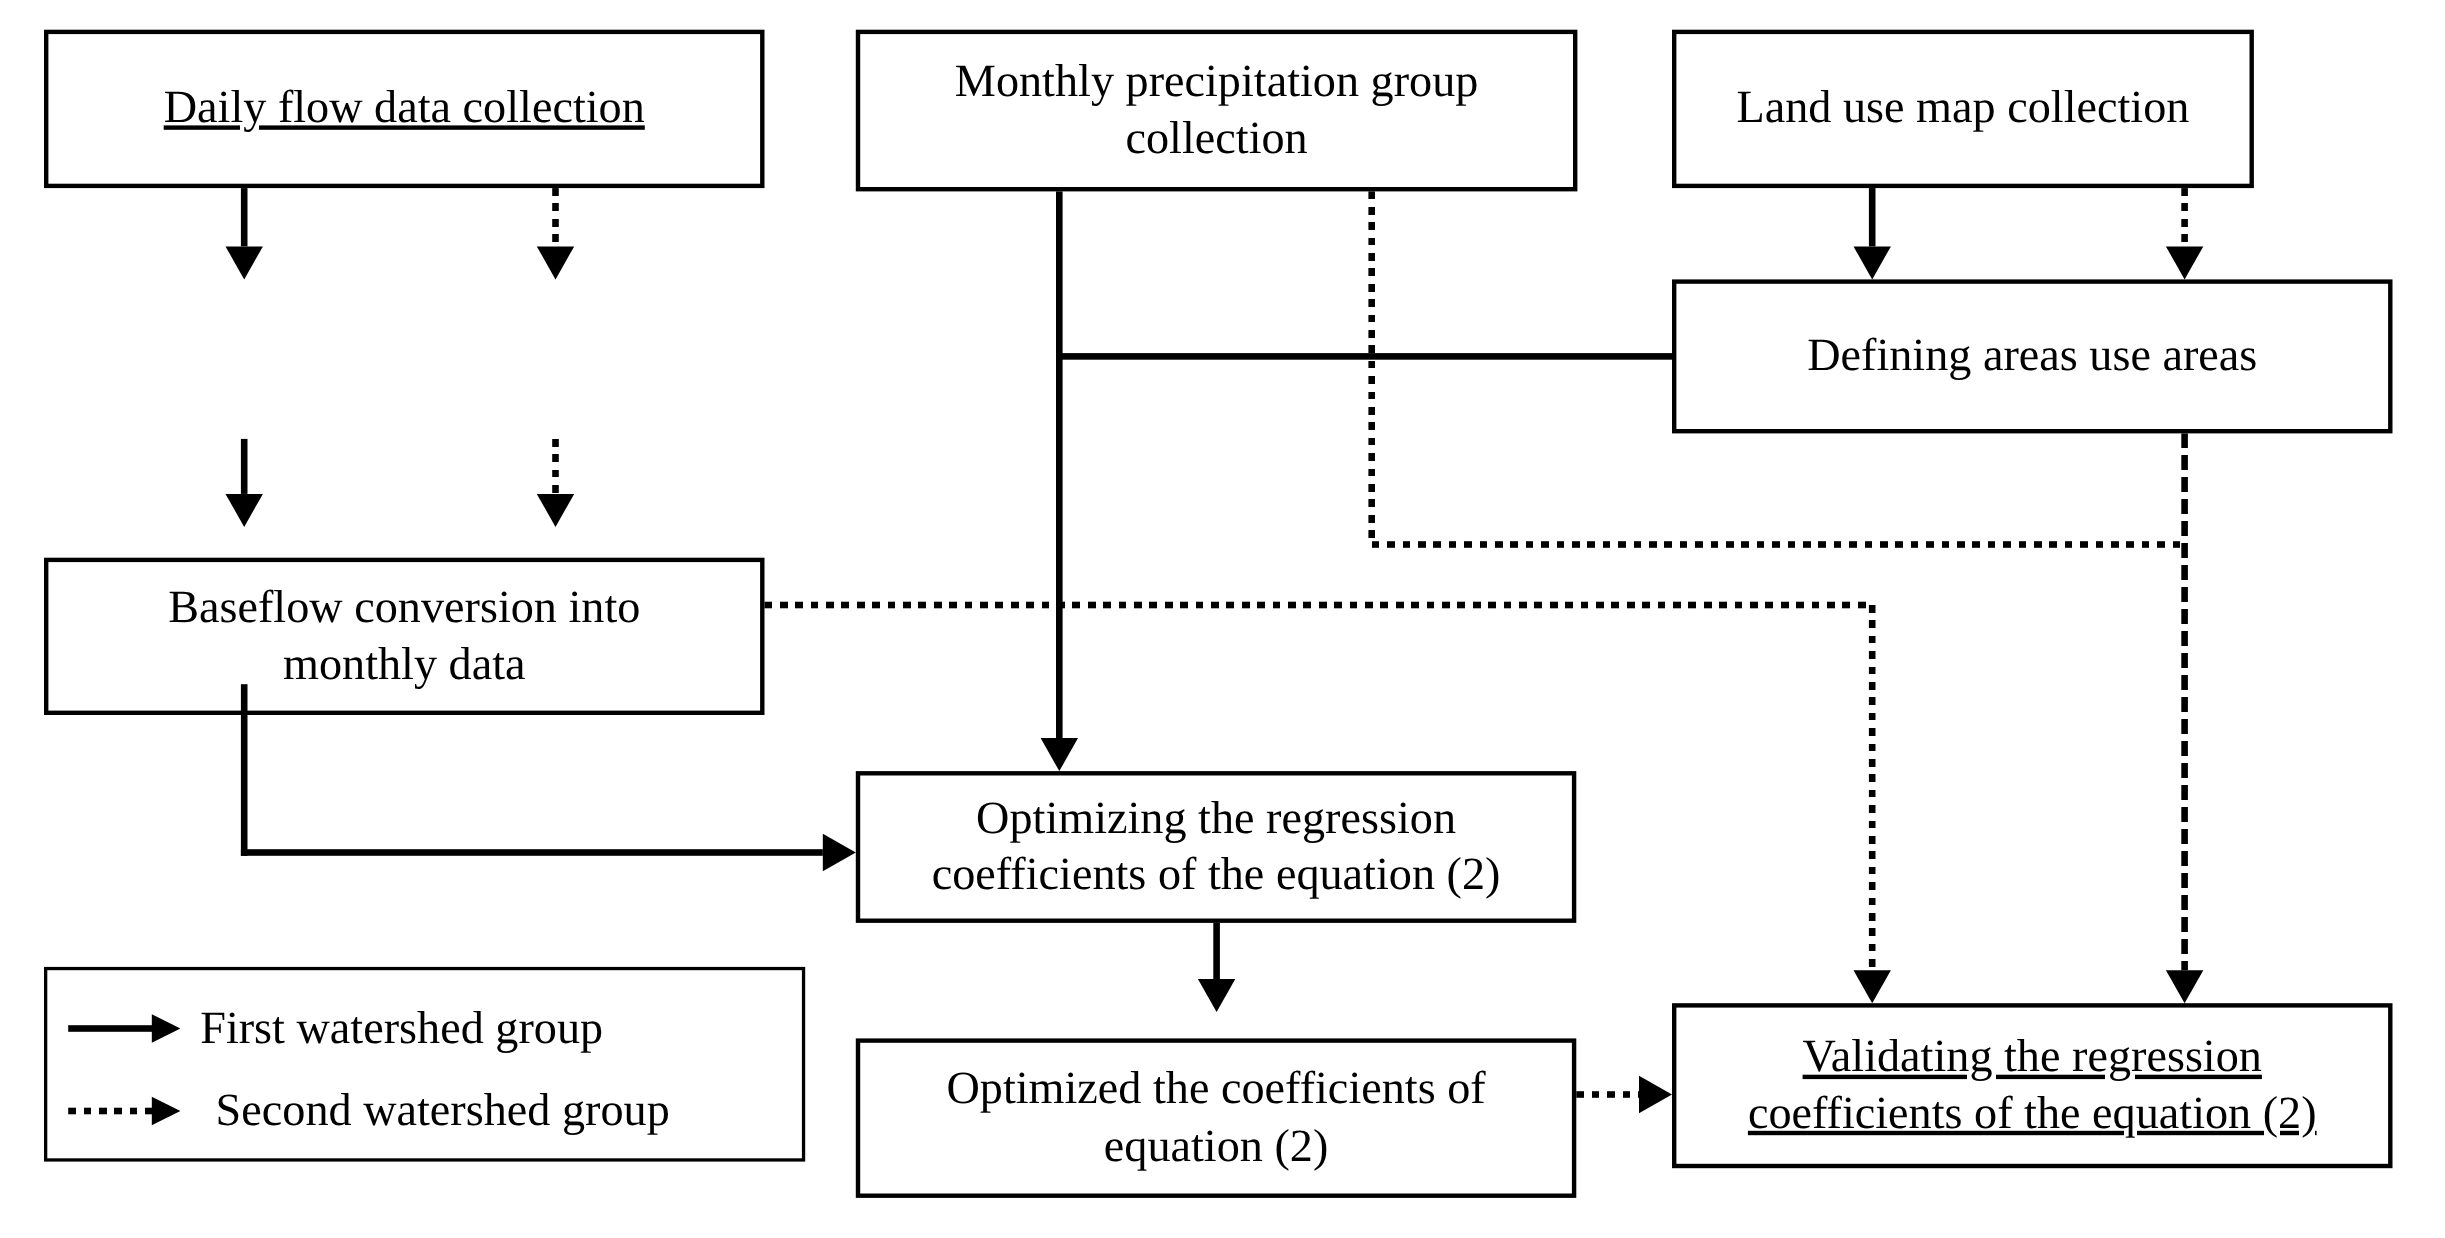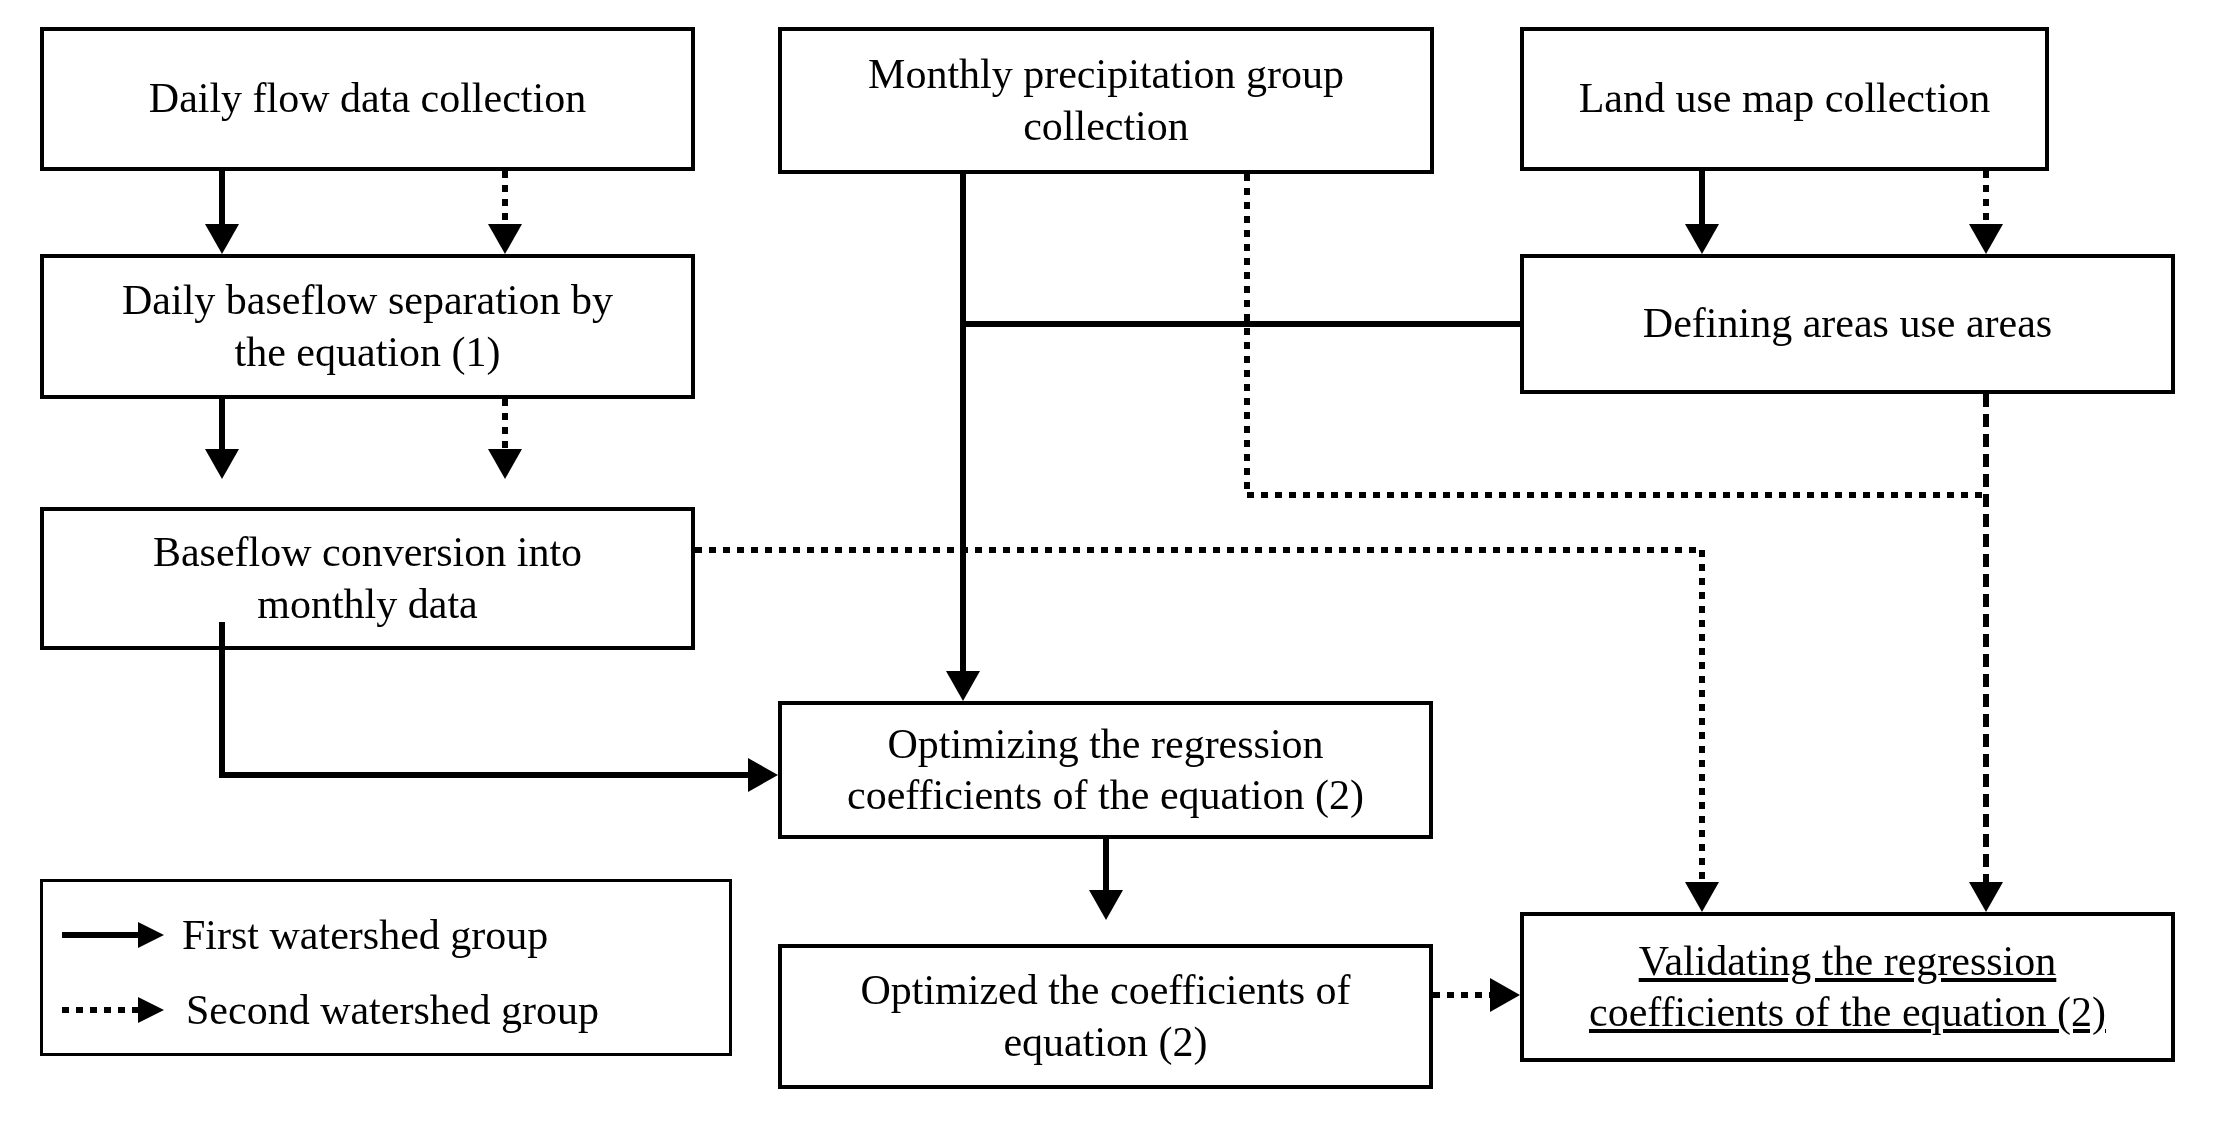--- a/index.html
+++ b/index.html
@@ -21,33 +21,29 @@
   .legend-box{position:absolute;left:40px;top:879px;width:692px;height:177px;
               border:3px solid #000;box-sizing:border-box;background:#fff;}
   .legend-label{position:absolute;font-size:42px;line-height:52px;white-space:nowrap;}
   .ah-right.small{border-top-width:13px;border-bottom-width:13px;border-left-width:26px;}
 </style>
 </head>
 <body>
 
 <div class="canvas">
 
-  <div class="node" style="left:40px;top:27px;width:655px;height:144px;">
+  <div class="node" style="left:40px;top:27px;width:655px;height:144px;text-decoration:underline;">
     <span>Daily flow data collection</span>
   </div>
   <div class="node" style="left:778px;top:27px;width:656px;height:147px;">
     <span>Monthly precipitation group
 collection</span>
   </div>
   <div class="node" style="left:1520px;top:27px;width:529px;height:144px;">
     <span>Land use map collection</span>
-  </div>
-  <div class="node" style="left:40px;top:254px;width:655px;height:145px;">
-    <span>Daily baseflow separation by
-the equation (1)</span>
   </div>
   <div class="node" style="left:1520px;top:254px;width:655px;height:140px;">
     <span>Defining areas use areas</span>
   </div>
   <div class="node" style="left:40px;top:479px;width:655px;height:143px;margin-top:28px;">
     <span>Baseflow conversion into
 monthly data</span>
   </div>
   <div class="node" style="left:778px;top:701px;width:655px;height:138px;">
     <span>Optimizing the regression
@@ -100,15 +96,15 @@
 
   <div class="dot-h" style="left:1433px;top:992px;width:57px;"></div>
   <div class="ah-right" style="left:1490px;top:978px;"></div>
 
   <div class="legend-box"></div>
   <div class="solid-h" style="left:62px;top:932px;width:78px;"></div>
   <div class="ah-right small" style="left:138px;top:922px;"></div>
   <span class="legend-label" style="left:182px;top:909px;">First watershed group</span>
   <div class="dot-h" style="left:62px;top:1007px;width:78px;"></div>
   <div class="ah-right small" style="left:138px;top:997px;"></div>
-  <span class="legend-label" style="left:186px;top:984px;">Second watershed group</span>
+  <span class="legend-label" style="left:196px;top:984px;">Second watershed group</span>
 
 </div>
 
 </body></html>

